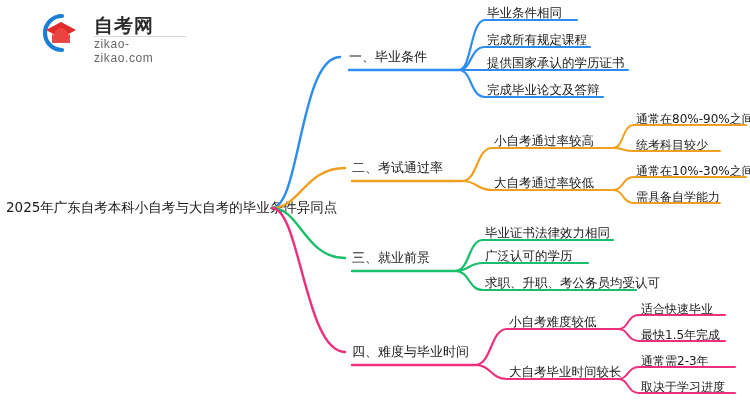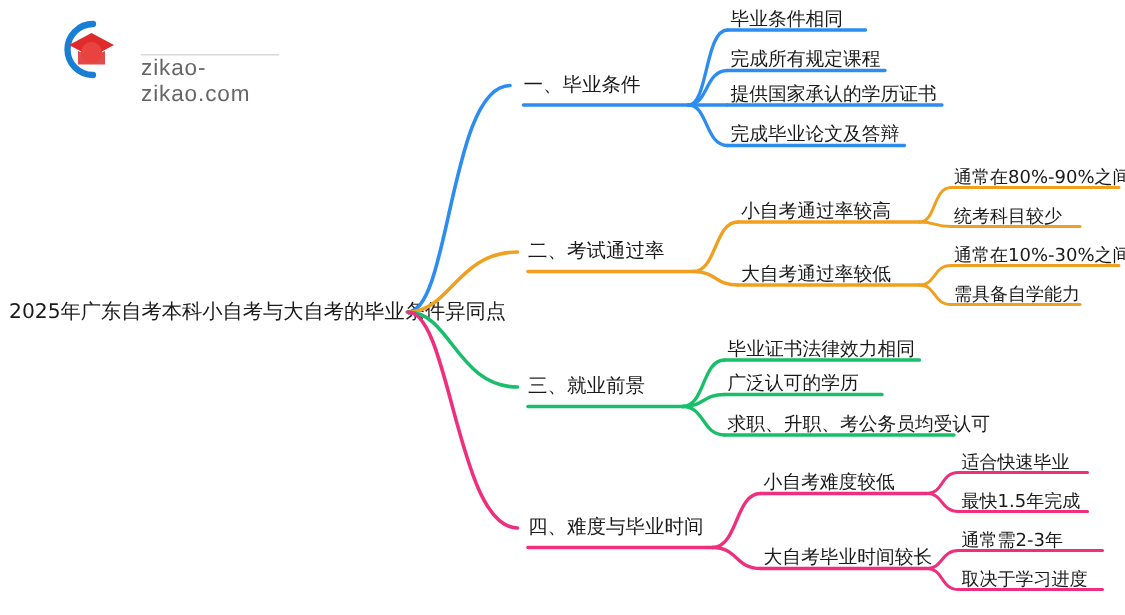--- a/index.html
+++ b/index.html
@@ -35,21 +35,21 @@
     font-size: 19px;
     font-weight: bold;
     color: #2b2b2b;
     letter-spacing: 1px;
     font-family: "DejaVu Sans", "Liberation Sans", sans-serif;
   }
   .logo-sub {
     position: absolute;
     left: 66px;
     top: 27px;
-    font-size: 15px;
+    font-size: 12px;
     color: #666;
     letter-spacing: 0.6px;
     font-family: "Liberation Sans", sans-serif;
   }
   .logo-rule {
     position: absolute;
     left: 66px;
     top: 26px;
     width: 92px;
     height: 1px;
@@ -70,20 +70,21 @@
 <body>
 
 <div class="logo-wrap">
   <svg width="62" height="46" viewBox="0 0 62 46">
     <path d="M34 6 A17 17 0 1 0 34 40" fill="none" stroke="#1a7fd4" stroke-width="4.2" stroke-linecap="round"></path>
     <path d="M18 20 L33 12 L48 20 L33 28 Z" fill="#e02b2b"></path>
     <path d="M24 24 L24 33 L42 33 L42 24 L33 28 Z" fill="#e04b4b"></path>
     <circle cx="33" cy="25" r="7" fill="#e8433f"></circle>
   </svg>
   <div class="logo-rule"></div>
+  <div class="logo-text">自考网</div>
   <div class="logo-sub">zikao-zikao.com</div>
 </div>
 
 <svg id="mindmap" viewBox="0 0 750 410">
 
   <g>
     <text class="root-label" x="6" y="208">2025年广东自考本科小自考与大自考的毕业条件异同点</text>
   </g>
 
   <g>

